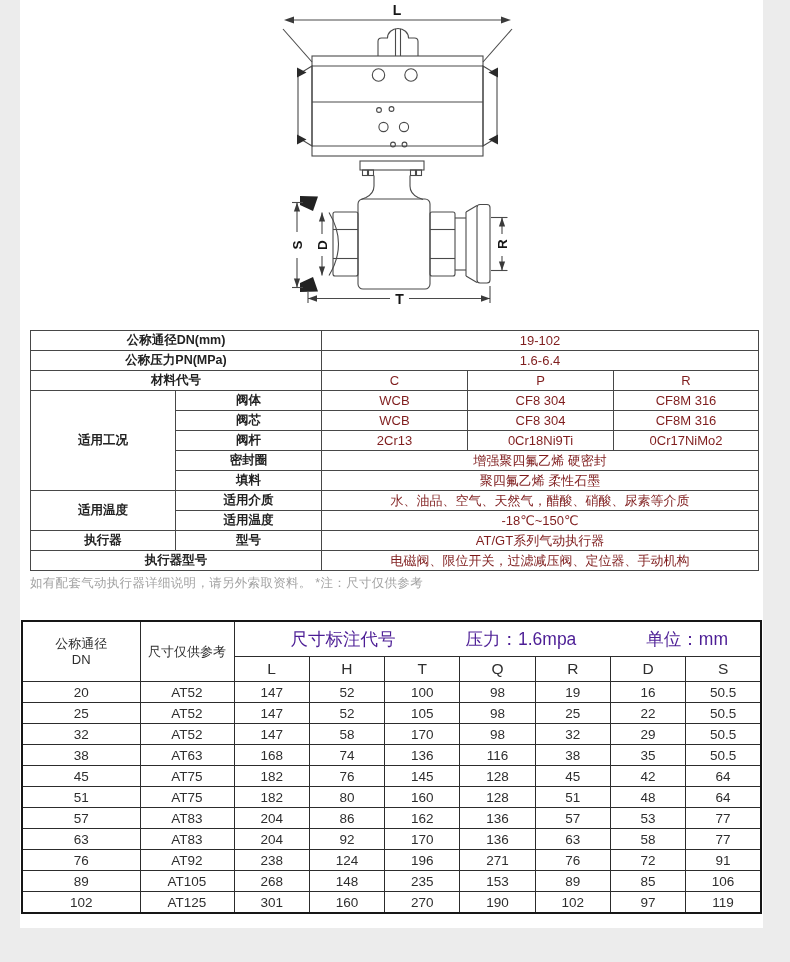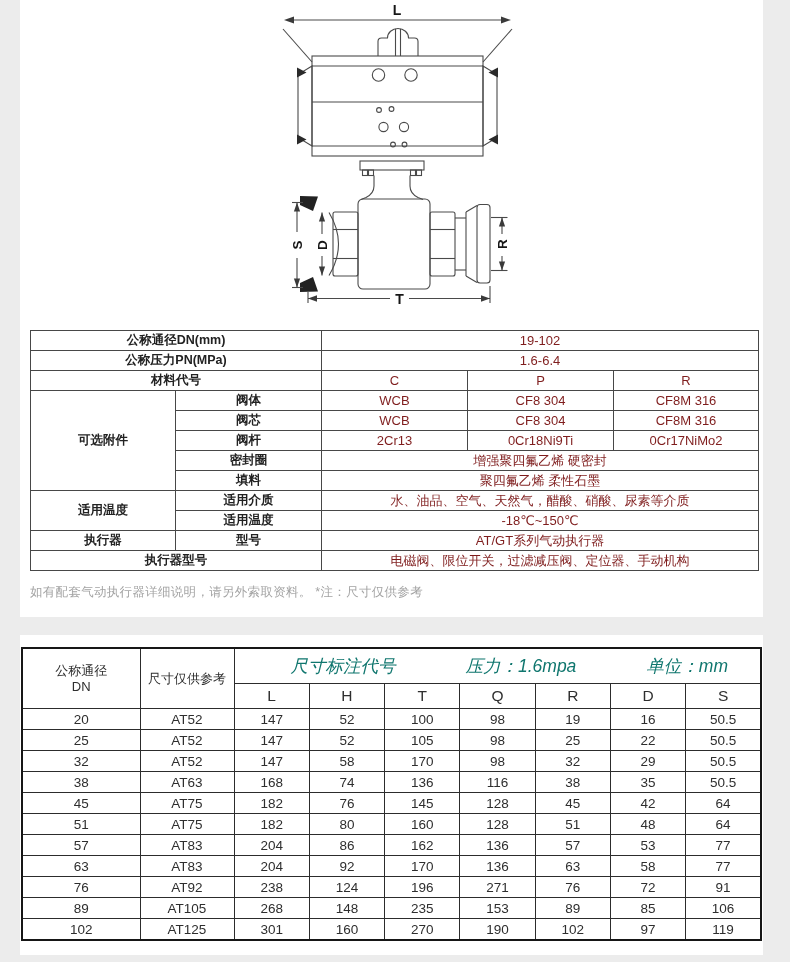--- a/index.html
+++ b/index.html
@@ -3,57 +3,57 @@
 <meta charset="utf-8">
 <style>
   html,body{margin:0;padding:0;}
   body{
     width:790px;height:962px;background:#ececec;
     font-family:"Liberation Sans","DejaVu Sans",sans-serif;
     color:#2b2b2b;overflow:hidden;
   }
   .card{background:#fff;margin:0 27px 0 20px;}
   #card1{padding:3px 0 16px 0;}
-  #card2{margin-top:18px;padding:12px 1px 14px 1px;}
+  #card2{padding:12px 1px 14px 1px;}
 
   
   #drawing{display:block;}
   #drawing text{font-family:"Liberation Sans","DejaVu Sans",sans-serif;}
 
   
   table.spec{
     border-collapse:collapse;table-layout:fixed;
     width:728px;margin-left:10px;
   }
   table.spec td{
     border:1px solid #474747;height:19px;padding:0 3px;
     text-align:center;vertical-align:middle;
     font-size:13px;color:#7f1d1d;line-height:1.05;
   }
   table.spec td.lbl{font-weight:bold;font-size:12.5px;color:#222;}
   table.spec{border:1.5px solid #474747;}
 
   .note{
-    margin:13px 0 0 10px;font-size:12.5px;color:#a3a3a3;letter-spacing:.3px;
+    margin:4px 0 0 10px;font-size:12.5px;color:#a3a3a3;letter-spacing:.3px;
   }
 
   
   table.dim{
     border-collapse:collapse;table-layout:fixed;width:100%;
     border:2px solid #161616;
   }
   table.dim th,table.dim td{
     border:1px solid #2c2c2c;text-align:center;vertical-align:middle;
     color:#2e2e2e;font-weight:normal;padding:0;
   }
   table.dim tr.h1 th{height:34px;}
   th.small-hd{font-size:13px;line-height:1.2;font-weight:normal;}
   .hdr-flex{
     display:flex;align-items:flex-start;justify-content:space-between;
-    padding:0 32px 0 56px;font-size:17.5px;color:#0f766e;font-style:italic;
+    padding:0 32px 0 56px;font-size:17.5px;color:#4c1d95;
   }
   table.dim tr.h2 th{height:24px;font-size:15.5px;}
   table.dim tbody td{height:20px;font-size:13.5px;}
 </style>
 </head>
 <body>
 
 <div class="card" id="card1">
 
   <svg id="drawing" width="743" height="327" viewBox="20 4 743 327">
@@ -184,21 +184,21 @@
         <td colspan="2" class="lbl">公称压力PN(MPa)</td>
         <td colspan="3">1.6-6.4</td>
       </tr>
       <tr>
         <td colspan="2" class="lbl">材料代号</td>
         <td>C</td>
         <td>P</td>
         <td>R</td>
       </tr>
       <tr>
-        <td rowspan="5" class="lbl">可选附件</td>
+        <td rowspan="5" class="lbl">适用工况</td>
         <td class="lbl">阀体</td>
         <td>WCB</td>
         <td>CF8 304</td>
         <td>CF8M 316</td>
       </tr>
       <tr>
         <td class="lbl">阀芯</td>
         <td>WCB</td>
         <td>CF8 304</td>
         <td>CF8M 316</td>

